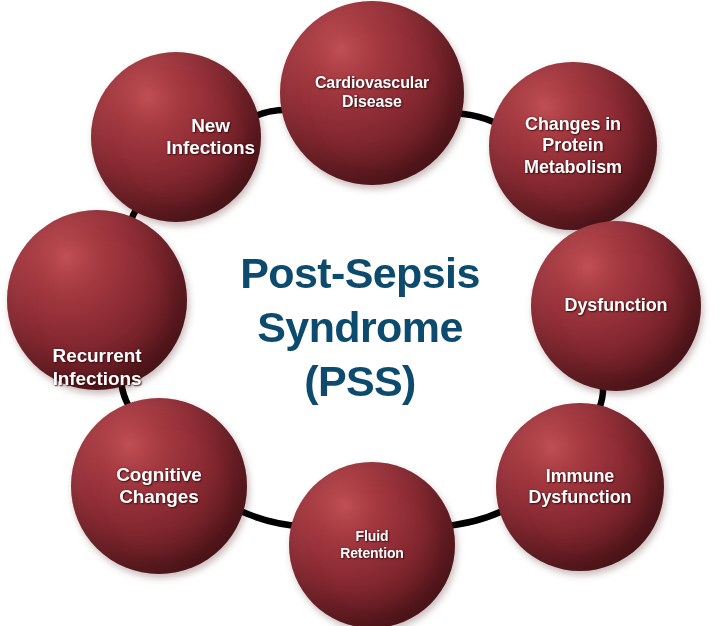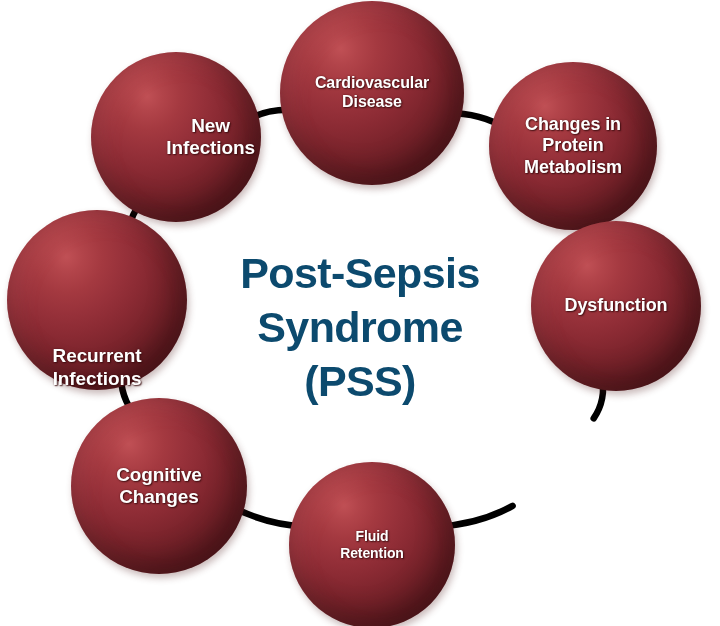--- a/index.html
+++ b/index.html
@@ -110,20 +110,24 @@
 Disease</div>
       </div>
       <div class="node" style="left: 489px; top: 62px; width: 168px; height: 168px;">
         <div class="node-label" style="font-size: 18px;">Changes in
 Protein
 Metabolism</div>
       </div>
       <div class="node" style="left: 531px; top: 221px; width: 170px; height: 170px;">
         <div class="node-label" style="font-size: 18px;">Dysfunction</div>
       </div>
+      <div class="node" style="left: 496px; top: 403px; width: 168px; height: 168px;">
+        <div class="node-label" style="font-size: 18px;">Immune
+Dysfunction</div>
+      </div>
       <div class="node" style="left: 289px; top: 462px; width: 166px; height: 166px;">
         <div class="node-label" style="font-size: 14px;">Fluid
 Retention</div>
       </div>
       <div class="node" style="left: 71px; top: 398px; width: 176px; height: 176px;">
         <div class="node-label" style="font-size: 19px;">Cognitive
 Changes</div>
       </div>
       <div class="node" style="left: 7px; top: 210px; width: 180px; height: 180px; align-items: flex-end;">
         <div class="node-label" style="font-size: 19px;">Recurrent

